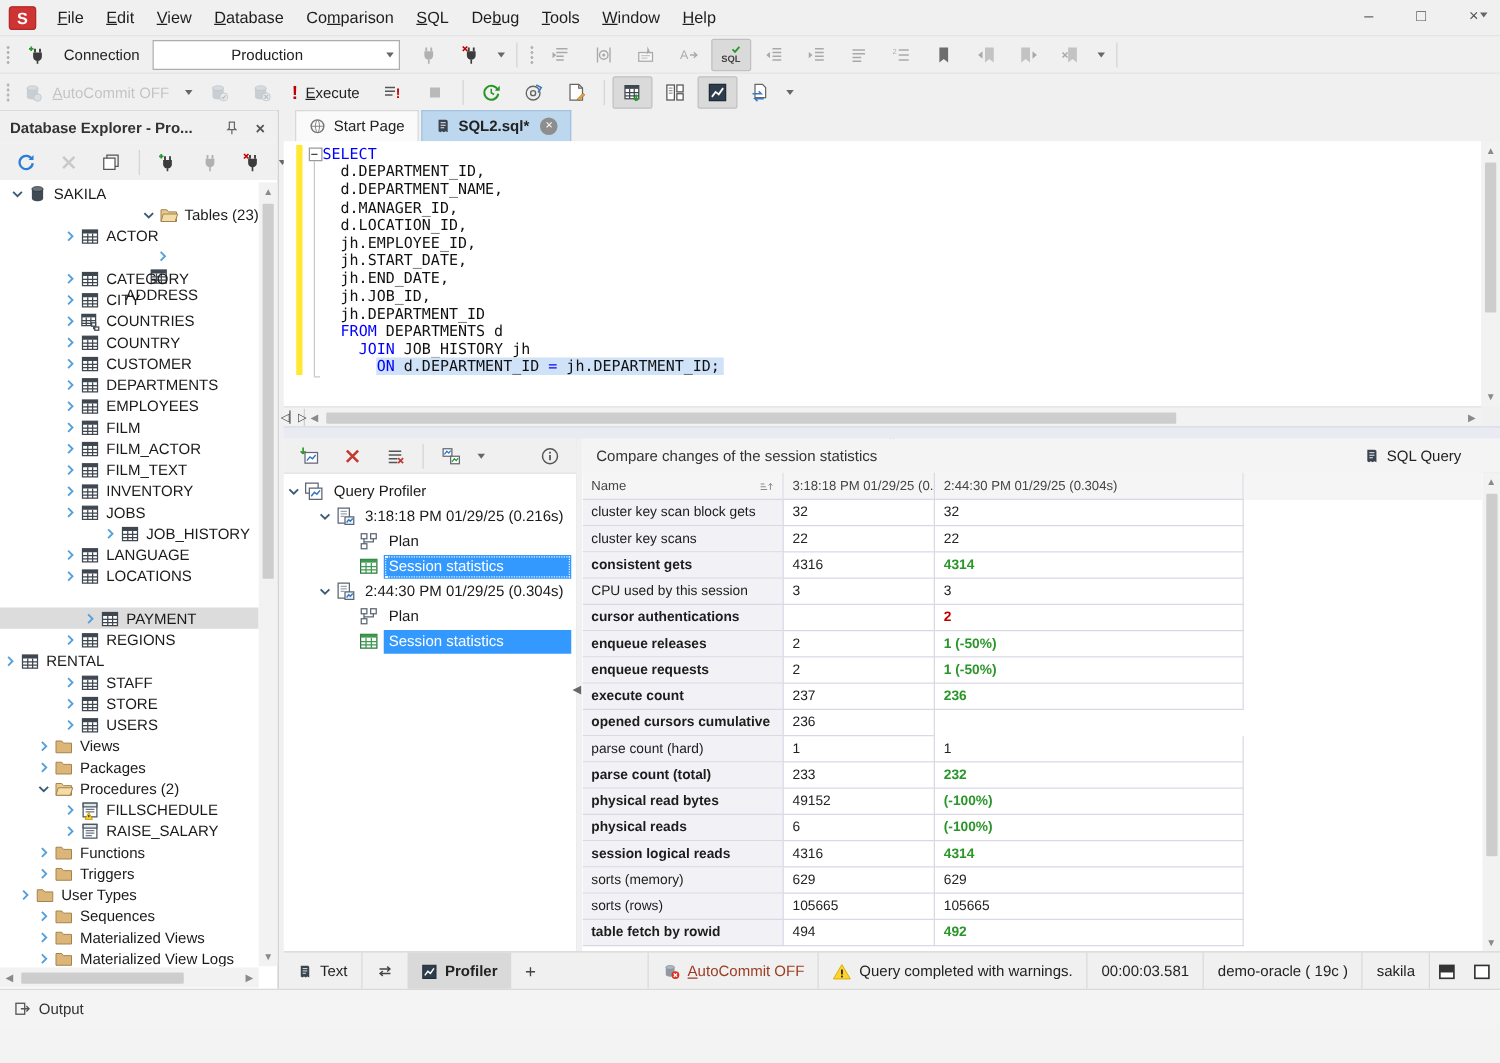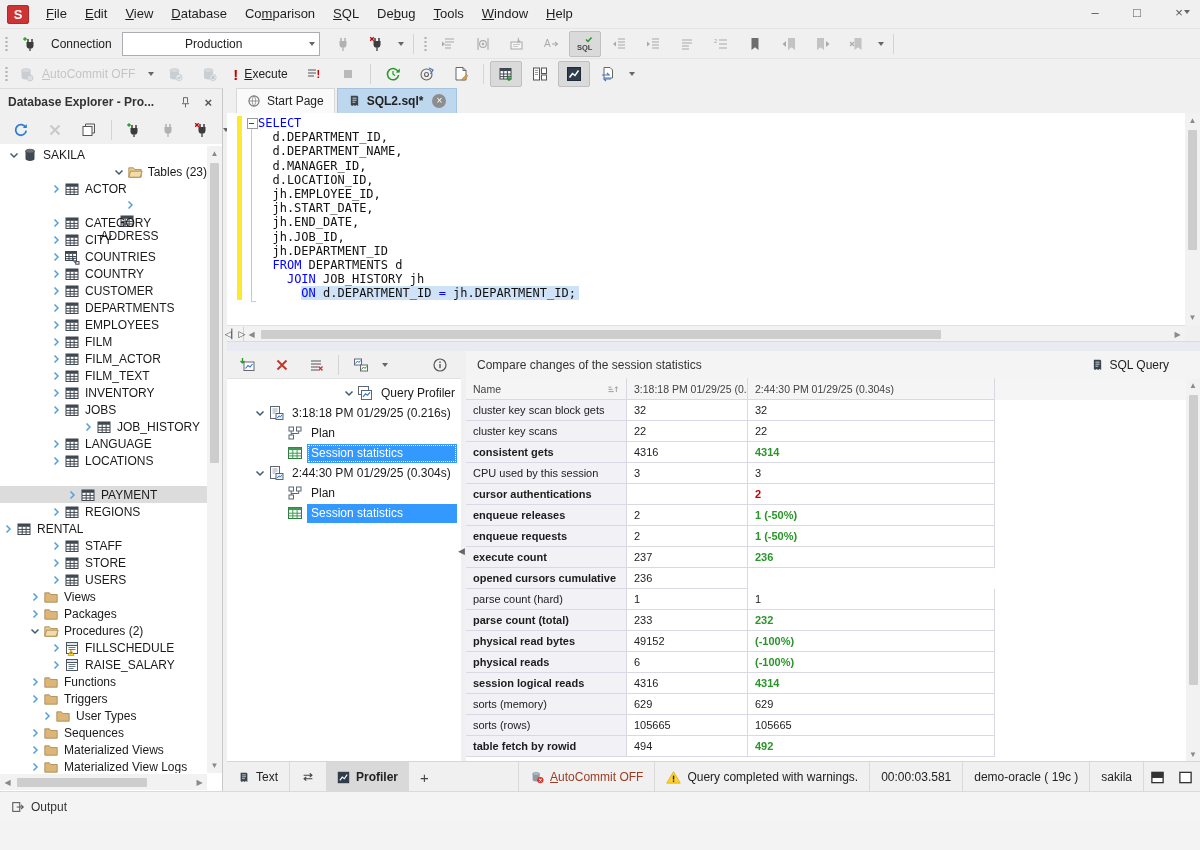--- a/index.html
+++ b/index.html
@@ -975,21 +975,21 @@
             <polyline points="6.5,4.5 10,8 6.5,11.5" fill="none" stroke="#53a0dc" stroke-width="1.5"></polyline>
           </svg>
         </span>
         <span class="nicon">
           <svg viewBox="0 0 16 16">
             <path d="M1.8 3.8h4.6l1.4 1.7h6.4v7.7H1.8z" fill="#dcb679" stroke="#a5834c" stroke-width=".8"></path>
           </svg>
         </span>
         <span class="tlbl">Triggers</span>
       </div>
-      <div class="trow" style="padding-left: 39px;">
+      <div class="trow" style="padding-left: 12px;">
         <span class="chev">
           <svg viewBox="0 0 16 16">
             <polyline points="6.5,4.5 10,8 6.5,11.5" fill="none" stroke="#53a0dc" stroke-width="1.5"></polyline>
           </svg>
         </span>
         <span class="nicon">
           <svg viewBox="0 0 16 16">
             <path d="M1.8 3.8h4.6l1.4 1.7h6.4v7.7H1.8z" fill="#dcb679" stroke="#a5834c" stroke-width=".8"></path>
           </svg>
         </span>
@@ -1122,21 +1122,21 @@
         <span>
       <svg viewBox="0 0 16 16">
             <circle cx="8" cy="8" r="6" fill="none" stroke="#555" stroke-width="1.2"></circle>
             <rect x="7.3" y="7" width="1.4" height="4.2" fill="#555"></rect>
             <rect x="7.3" y="4.4" width="1.4" height="1.5" fill="#555"></rect>
           </svg>
         </span>
       </span>
   </div>
   <div id="profiler-tree">
-      <div class="prow" style="padding-left: 22px; justify-content: flex-end;">
+      <div class="prow" style="padding-left: 0;">
         <span class="chev">
           <svg viewBox="0 0 16 16">
             <polyline points="4.5,6.5 8,10 11.5,6.5" fill="none" stroke="#3c5a73" stroke-width="1.5"></polyline>
           </svg>
         </span>
         <span class="nicon">
           <svg viewBox="0 0 16 16">
             <rect x="1.5" y="1.5" width="10" height="8" fill="#fff" stroke="#5a6672"></rect>
             <rect x="4.5" y="5.5" width="10" height="9" fill="#fff" stroke="#5a6672"></rect>
             <polyline points="6,12 8.5,8.8 10.5,10.3 13,7.3" fill="none" stroke="#2a75c9" stroke-width="1.2"></polyline>

